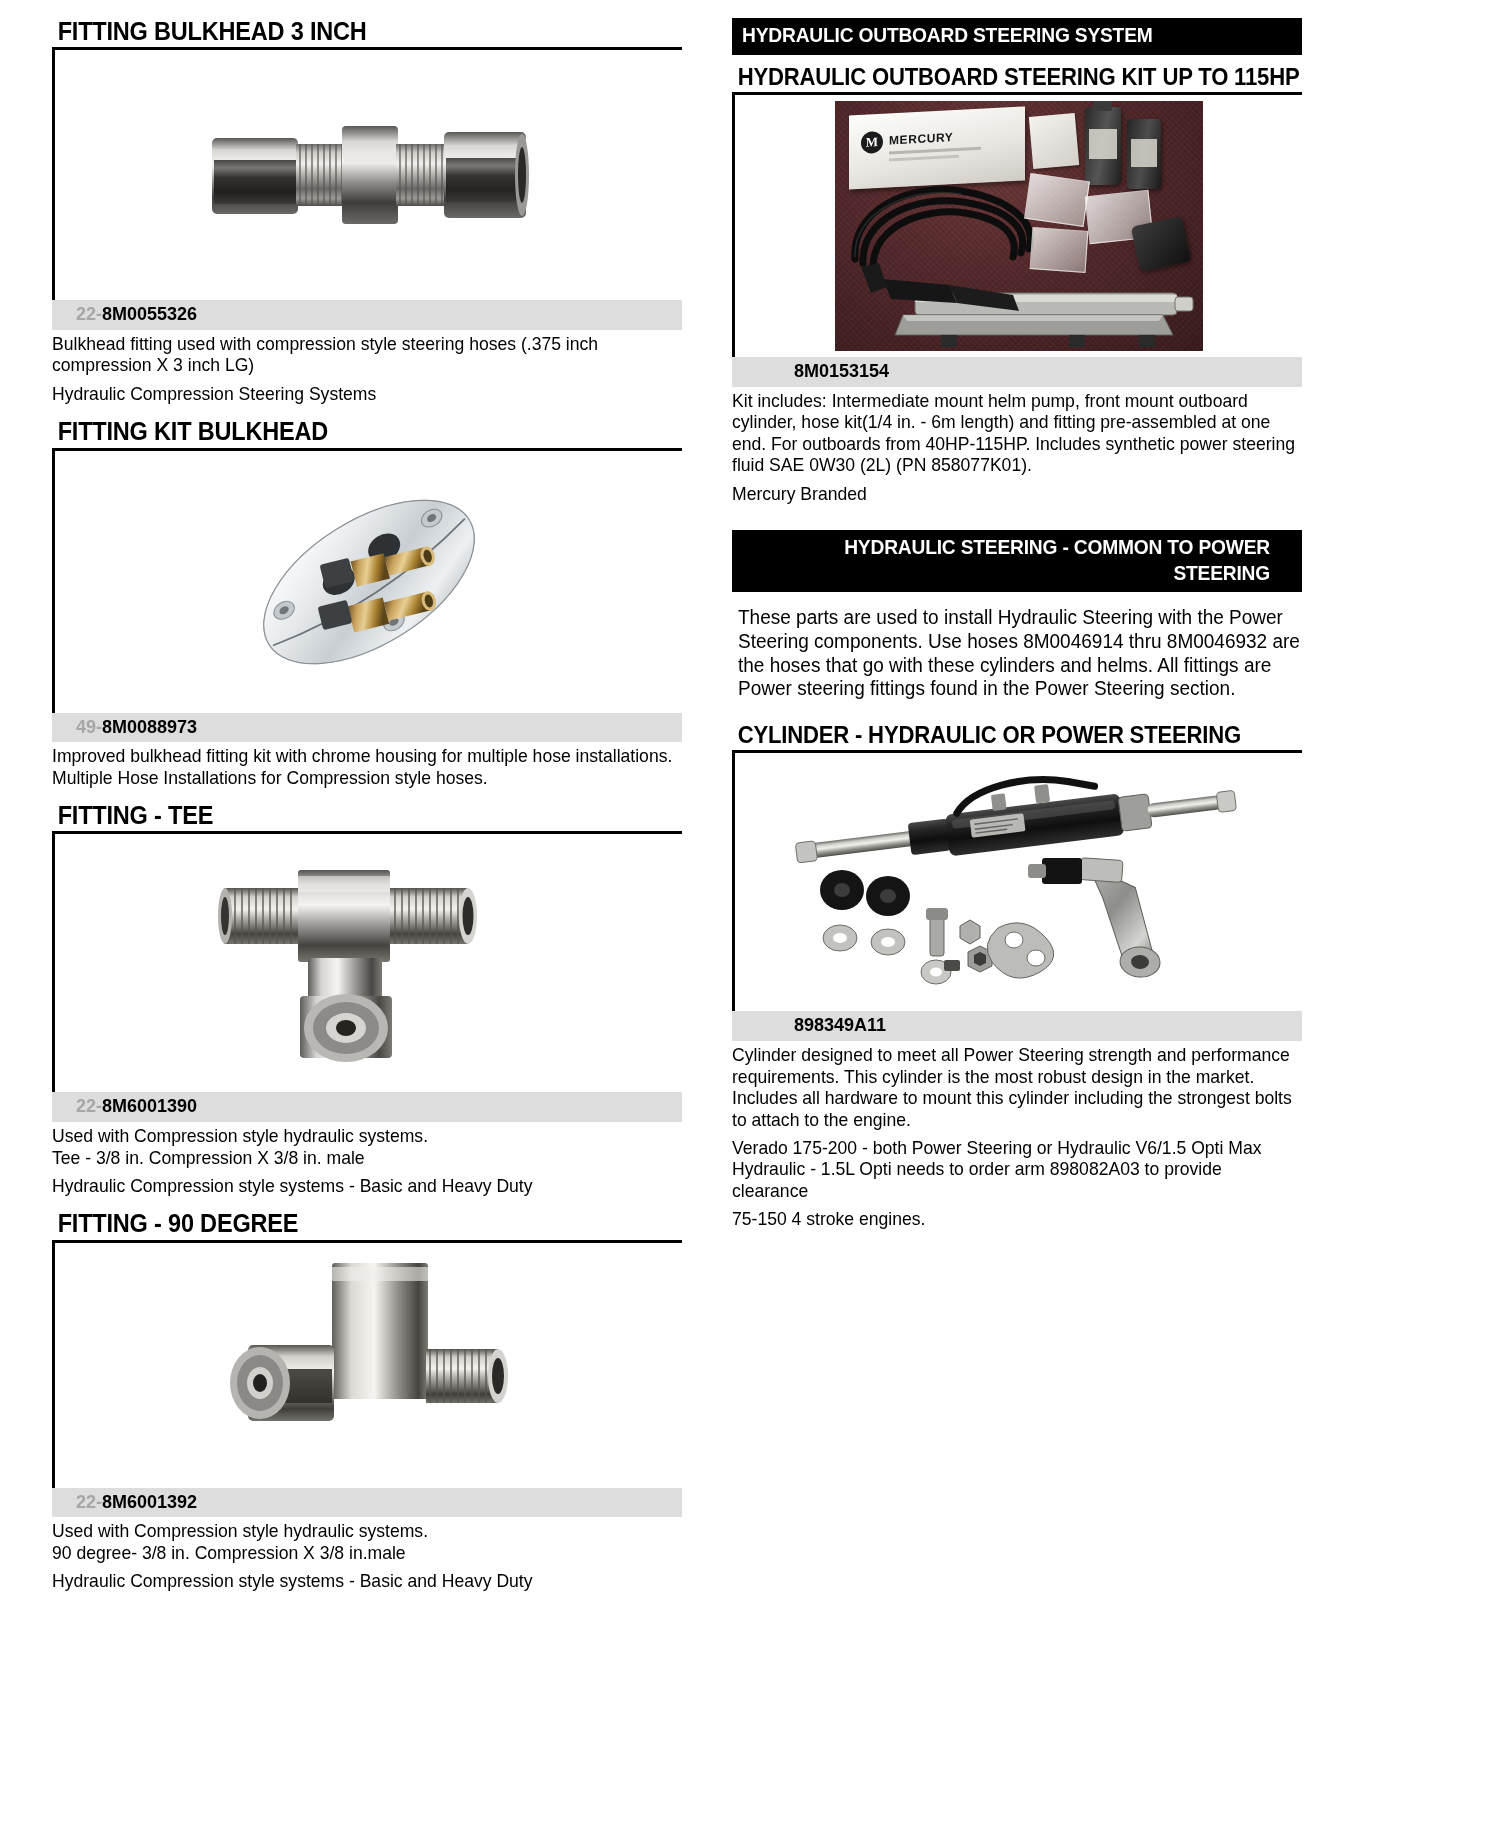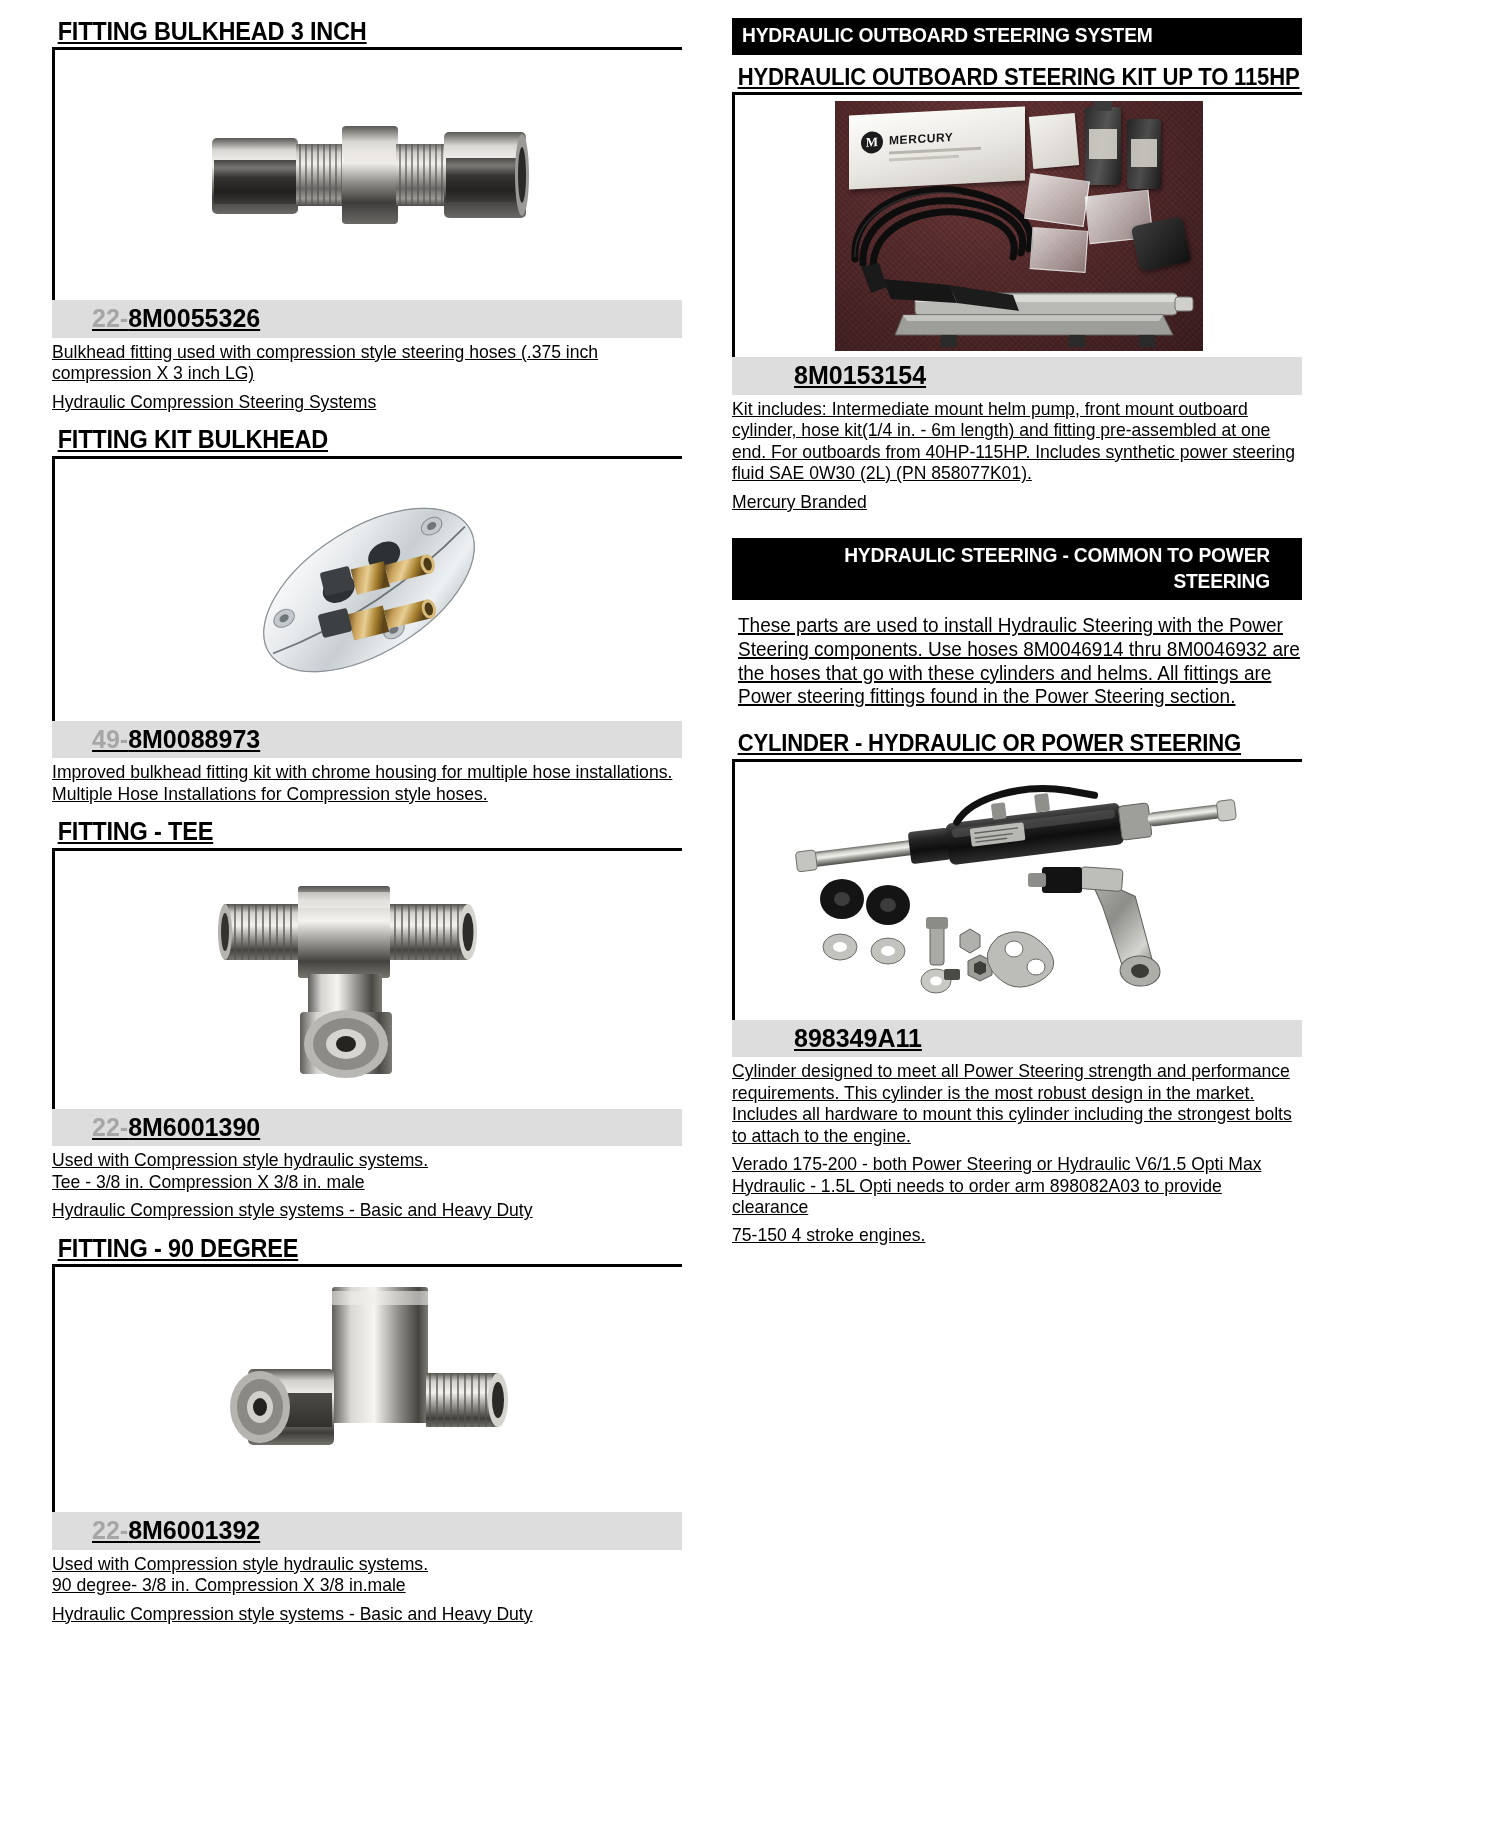--- a/index.html
+++ b/index.html
@@ -14,21 +14,20 @@
     color: #000000;
     position: relative;
     overflow: hidden;
   }
   .page {
     position: relative;
     width: 1490px;
     height: 1829px;
     box-sizing: border-box;
     padding: 18px 40px 0 52px;
-    text-decoration: underline;
   }
   .cols {
     display: flex;
     gap: 0;
     align-items: flex-start;
   }
   .col-left {
     width: 630px;
     flex: 0 0 630px;
   }
@@ -75,23 +74,23 @@
     height: 250px;
     display: flex;
     align-items: center;
     justify-content: center;
     overflow: hidden;
   }
 
   
   .pn-bar {
     background: #dddddd;
-    font-size: 25px;
+    font-size: 18px;
     font-weight: bold;
-    padding: 4px 0 5px 40px;
+    padding: 4px 0 5px 24px;
     line-height: 1.15;
     margin-left: -3px;
   }
   .pn-bar.indent-more { padding-left: 62px; }
   .pn-prefix {
     color: #a6a6a6;
   }
   .pn-num {
     color: #000;
   }

